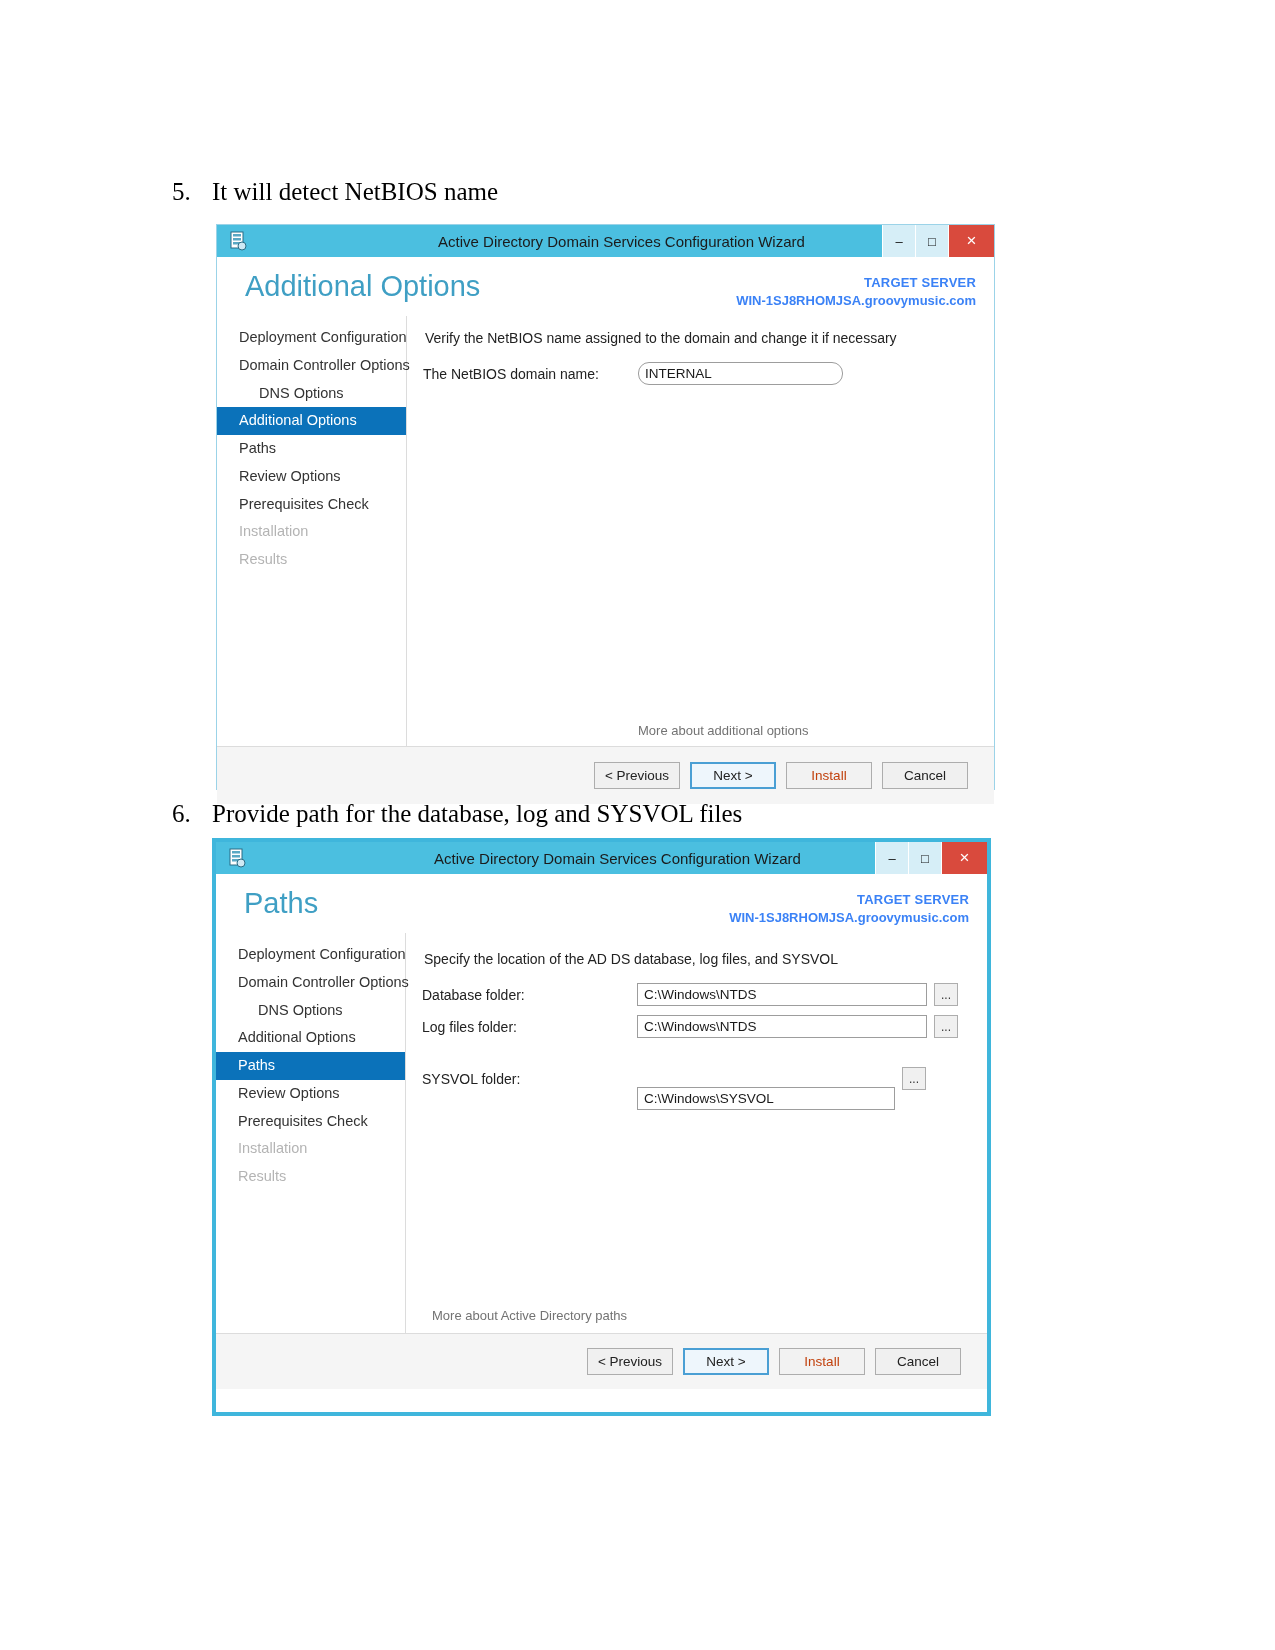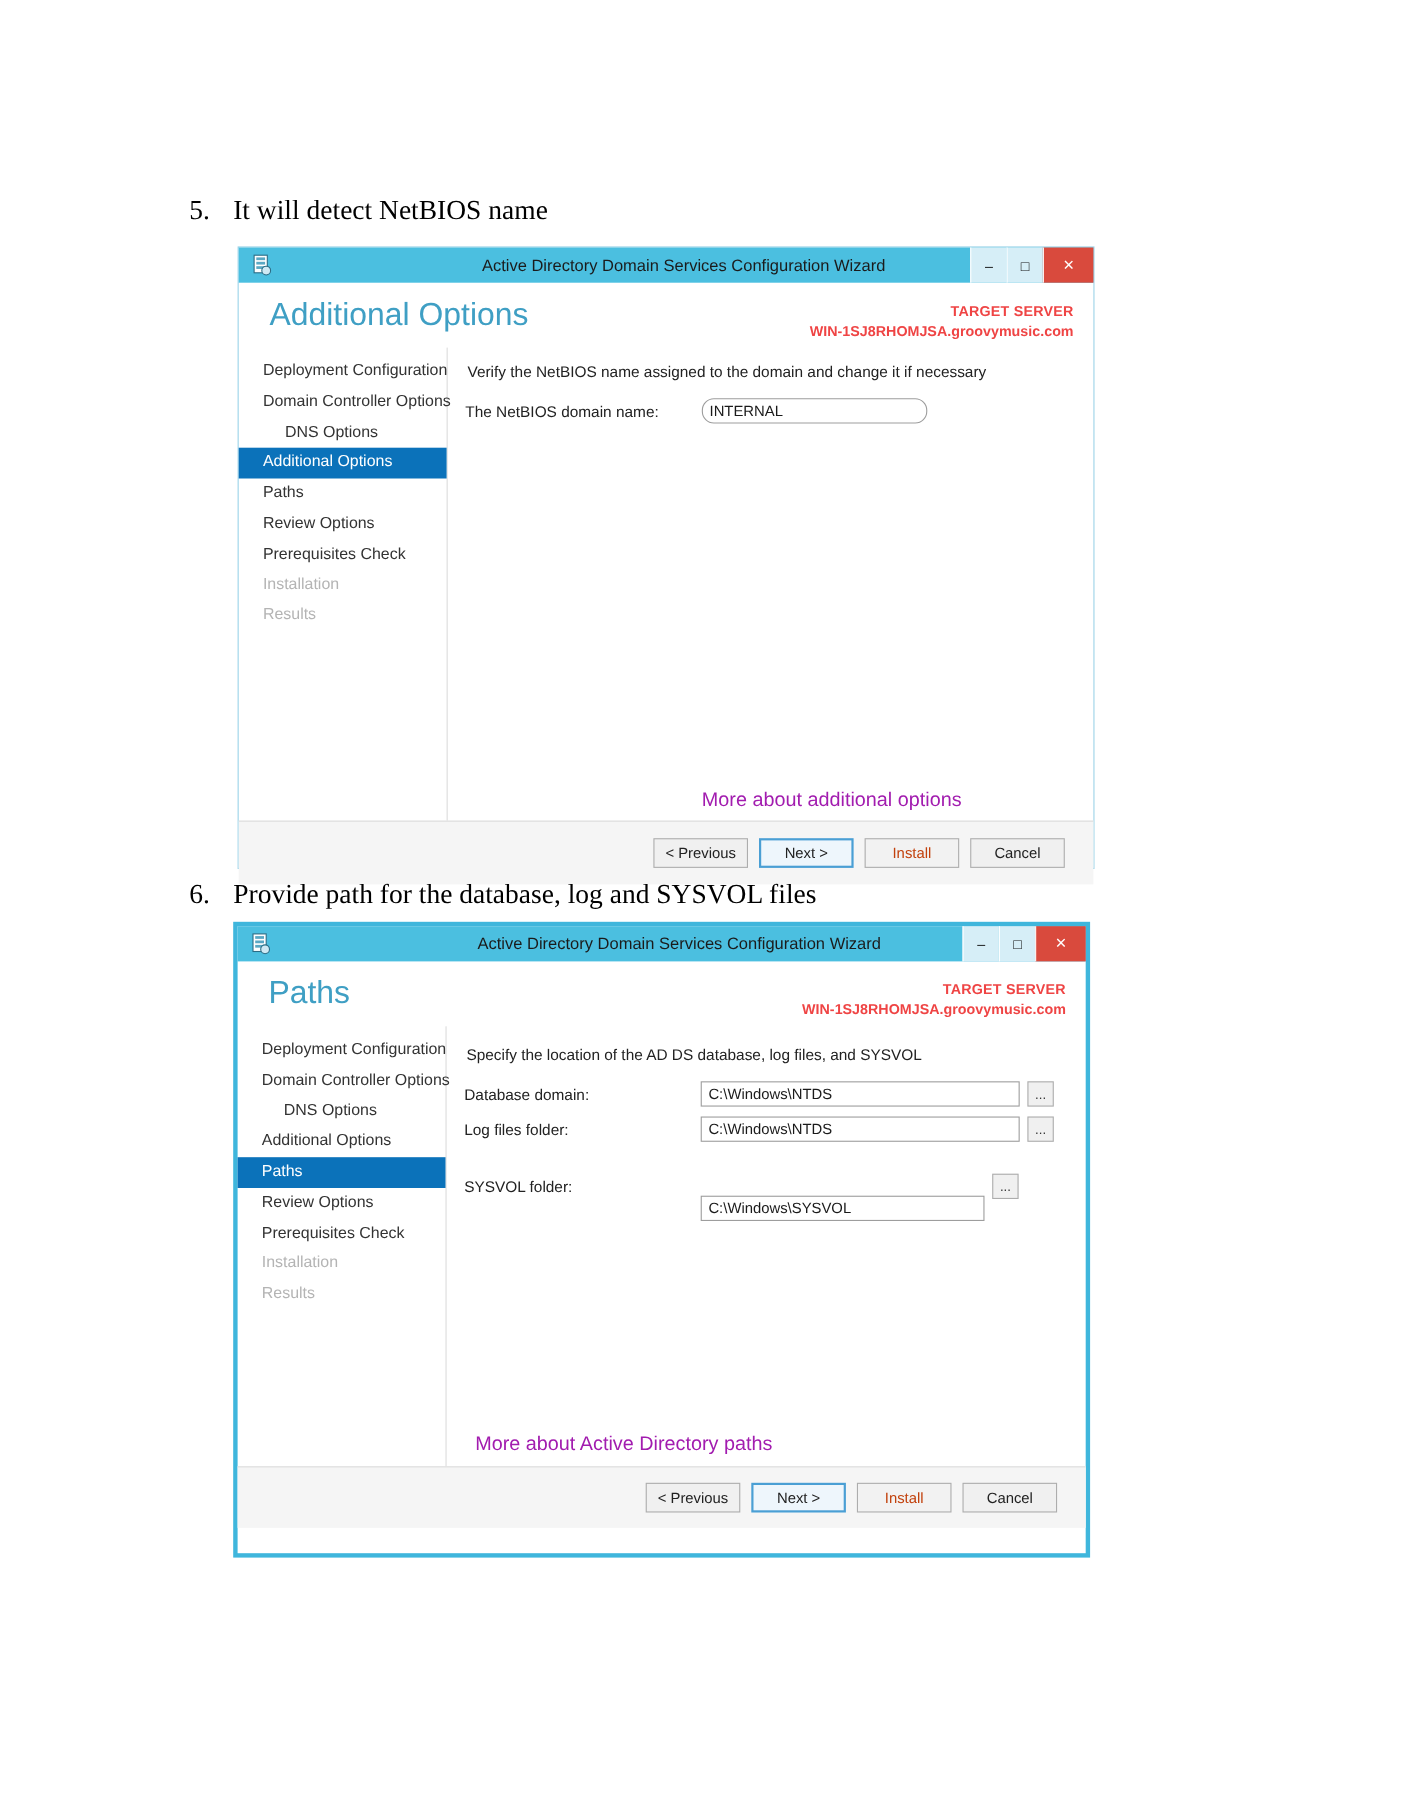--- a/index.html
+++ b/index.html
@@ -80,21 +80,21 @@
     font-family:"Liberation Sans", sans-serif;
     font-size:29px;
     font-weight:400;
     color:#3f9fc4;
     letter-spacing:0px;
     line-height:1.05;
   }
   .target-block {
     text-align:right;
     font-family:"Liberation Sans", sans-serif;
-    color:#ef4444;
+    color:#3b82f6;
     padding-top:4px;
   }
   .target-label { font-size:13px; font-weight:bold; letter-spacing:.2px; }
   .target-name { font-size:13px; font-weight:bold; margin-top:3px; }
 
   .body-area {
     display:flex;
     position:relative;
   }
   .nav-list {
@@ -155,22 +155,22 @@
     border:1px solid #adadad;
     background:#f0f0f0;
     font-family:"Liberation Sans", sans-serif;
     font-size:12px;
     color:#333;
     display:flex; align-items:center; justify-content:center;
   }
   .more-link {
     position:absolute;
     font-family:"Liberation Sans", sans-serif;
-    font-size:18px;
-    color:#a21caf;
+    font-size:13px;
+    color:#737373;
   }
 
   .footer-bar {
     border-top:1px solid #dcdcdc;
     background:#f5f5f5;
     display:flex;
     align-items:center;
     justify-content:flex-end;
     gap:10px;
     padding:0 26px;
@@ -321,21 +321,21 @@
       <div class="nav-item">Prerequisites Check</div>
       <div class="nav-item disabled">Installation</div>
       <div class="nav-item disabled">Results</div>
     </div>
 
     <div class="content">
       <div class="content-inner">
         <div class="content-intro">Specify the location of the AD DS database, log files, and SYSVOL</div>
 
         <div class="field-row">
-          <div class="field-label">Database domain:</div>
+          <div class="field-label">Database folder:</div>
           <div class="field-input" style="width:290px;">C:\Windows\NTDS</div>
           <div class="browse-btn">...</div>
         </div>
 
         <div class="field-row">
           <div class="field-label">Log files folder:</div>
           <div class="field-input" style="width:290px;">C:\Windows\NTDS</div>
           <div class="browse-btn">...</div>
         </div>
 

